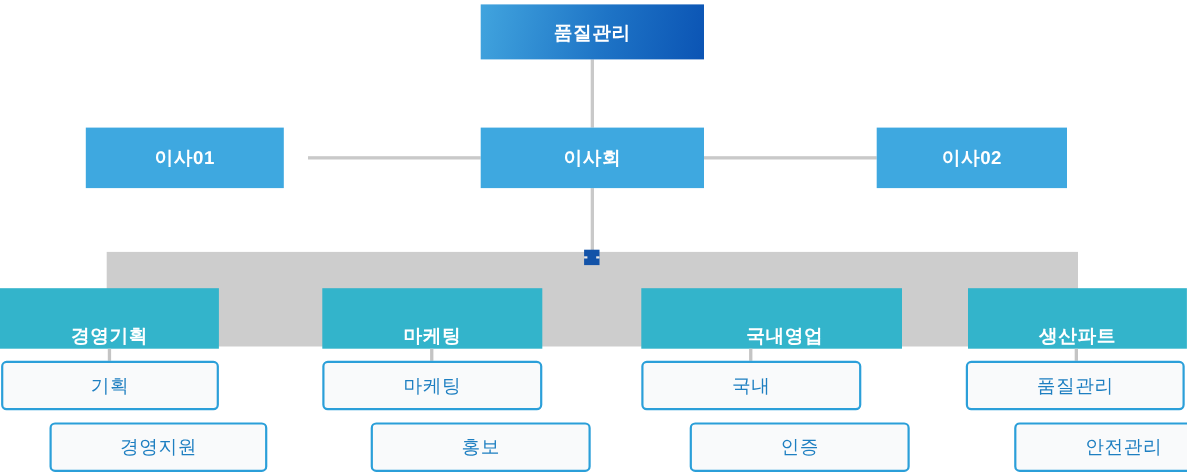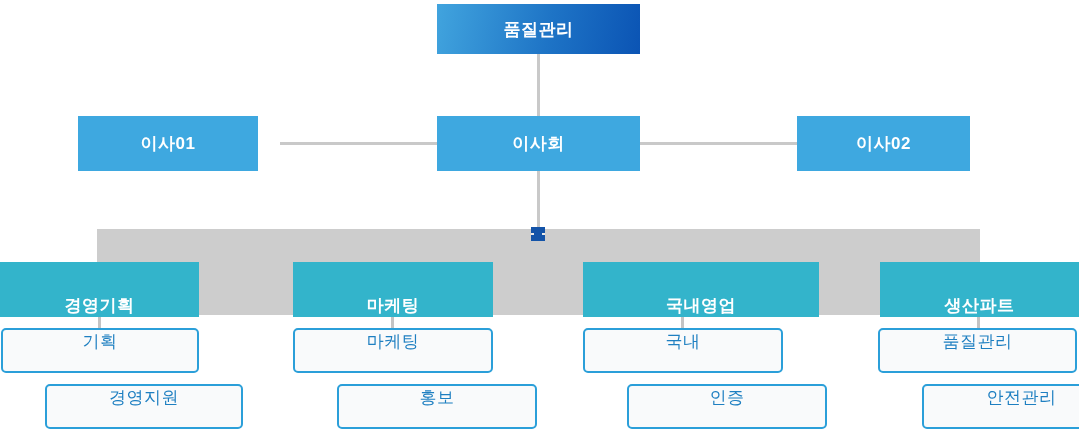--- a/index.html
+++ b/index.html
@@ -76,30 +76,30 @@
     position: absolute;
     top: 317px; width: 3px; height: 11px;
     background: #C4C4C4;
   }
   .team-box {
     position: absolute;
     height: 41px;
     background: #F9FAFB;
     border: 2px solid #2B9FD9;
     border-radius: 5px;
-    display: flex; align-items: flex-start; justify-content: center;
+    display: flex; align-items: center; justify-content: center;
     color: #1E7FC1; font-size: 17px; font-weight: 500; letter-spacing: 0.5px;
   }
   .team-row1 { top: 328px; }
   .team-row2 { top: 384px; margin-left: 44px; }
 
   
   .col1-h { left: 0px;   width: 199px; }
   .col2-h { left: 293px; width: 200px; }
-  .col3-h { left: 583px; width: 236px; }
+  .col3-h { left: 583px; width: 213px; padding-left: 24px; }
   .col4-h { left: 880px; width: 199px; }
 
   .col1-c { left: 98px;  }
   .col2-c { left: 391px; }
   .col3-c { left: 681px; }
   .col4-c { left: 977px; }
 
   .col1-b { left: 1px;   width: 194px; }
   .col2-b { left: 293px; width: 196px; }
   .col3-b { left: 583px; width: 196px; }

